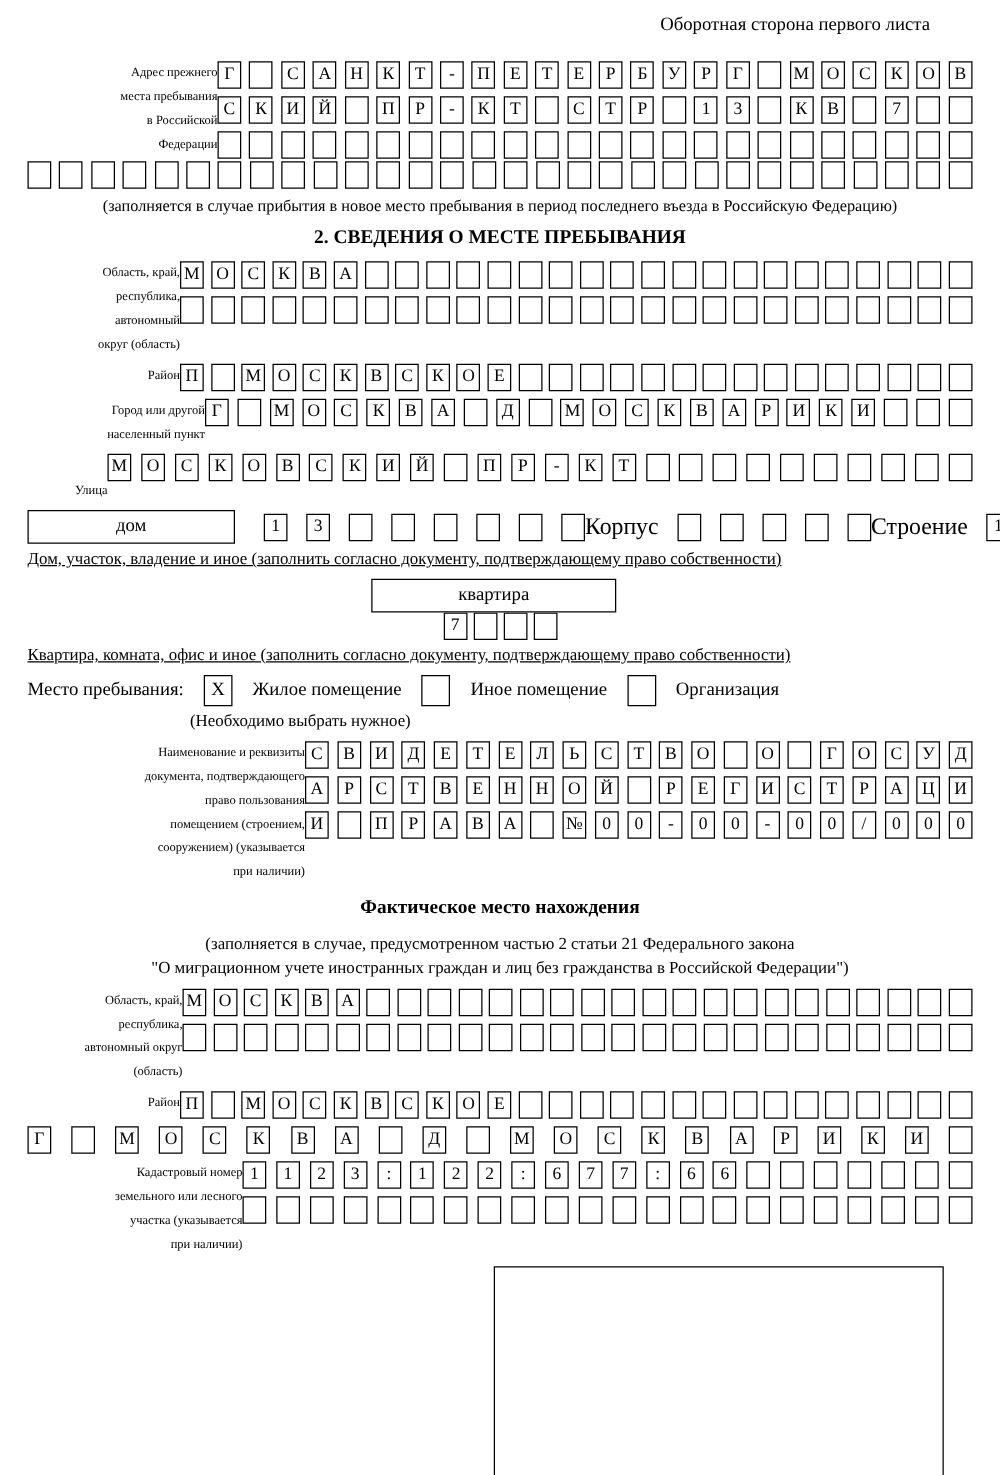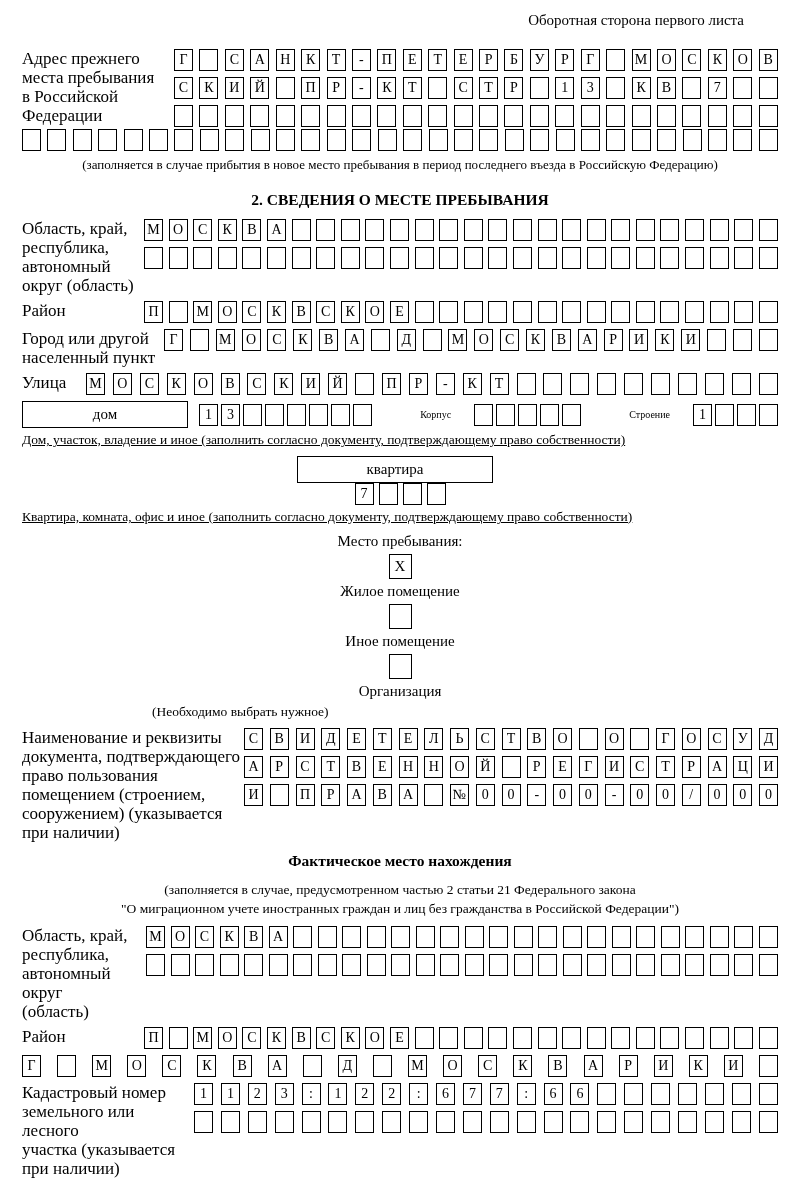--- a/index.html
+++ b/index.html
@@ -7,59 +7,59 @@
   body {
     width:800px; height:1180px; overflow:hidden;
     font-family:"Liberation Serif", serif;
     color:#000;
   }
   .page { padding:12px 22px 0 22px; width:800px; }
 
   .header-note { text-align:right; padding-right:34px; font-size:15px; margin-bottom:20px; }
 
   .formrow { display:flex; align-items:flex-start; margin-bottom:6px; }
-  .label { font-size:17px; line-height:19px; white-space:pre-line; flex:none; }
+  .label { font-size:10px; line-height:19px; white-space:pre-line; flex:none;text-align:right; }
 
   .boxcol { flex:1; display:flex; flex-direction:column; }
   .boxrow { display:flex; justify-content:space-between; margin-bottom:6px; }
   .boxrow:last-child { margin-bottom:0; }
 
   .cell {
     width:19px; height:22px; border:1.6px solid #000; flex:none;
     display:flex; align-items:center; justify-content:center;
     font-size:14px; background:#fff;
   }
 
-  .caption { font-size:13px; text-align:center; margin-bottom:18px; }
+  .caption { font-size:13px; text-align:center; margin-bottom:8px; }
   .caption-left { font-size:13.5px; text-align:left; margin:2px 0 8px 0;text-decoration:underline; }
   .sec-title { font-size:15.5px; font-weight:bold; text-align:center; margin:6px 0 10px 0; }
 
   .w-prev { width:152px; }
   .w-reg { width:122px; }
   .w-city { width:142px; }
-  .w-street { width:64px; }
+  .w-street { width:64px;margin-top:20px; }
   .w-doc { width:222px; }
   .w-areg { width:124px; }
   .w-acity { width:172px; }
   .w-cad { width:172px; }
 
   .house-row { display:flex; align-items:center; justify-content:space-between; margin-bottom:4px; }
-  .hgroup { display:flex; align-items:center; gap:3px; }
+  .hgroup { display:flex; align-items:center; gap:15px; }
   .bigfield {
     border:1.6px solid #000; height:27px; display:flex; align-items:center;
     justify-content:center; font-size:15px; flex:none;
   }
   .f-dom { width:166px; margin-right:8px; }
   .f-kv { width:196px; margin-right:10px; }
-  .hlabel { font-size:10px; margin:0 20px; }
+  .hlabel { font-size:19px; margin:0 0; }
 
   .apt-row { display:flex; align-items:center; margin-bottom:4px;flex-direction:column; }
   .apt-row .hgroup { gap:5px; }
 
-  .stay-row { display:flex; align-items:center; gap:4px; margin:6px 0 4px 0; font-size:15px;flex-direction:column; }
+  .stay-row { display:flex; align-items:center; gap:16px; margin:6px 0 4px 0; font-size:15px; }
   .checkbox {
     width:23px; height:25px; border:1.6px solid #000; flex:none;
     display:flex; align-items:center; justify-content:center; font-size:15px;
   }
   .stay-caption { font-size:13.5px; width:420px; margin-left:130px; text-align:left; margin-bottom:8px; }
 
   .fact-caption { font-size:13.5px; text-align:center; line-height:19px; }
 
   .stamp-wrap { margin-top:8px; }
   .stamp-box {

